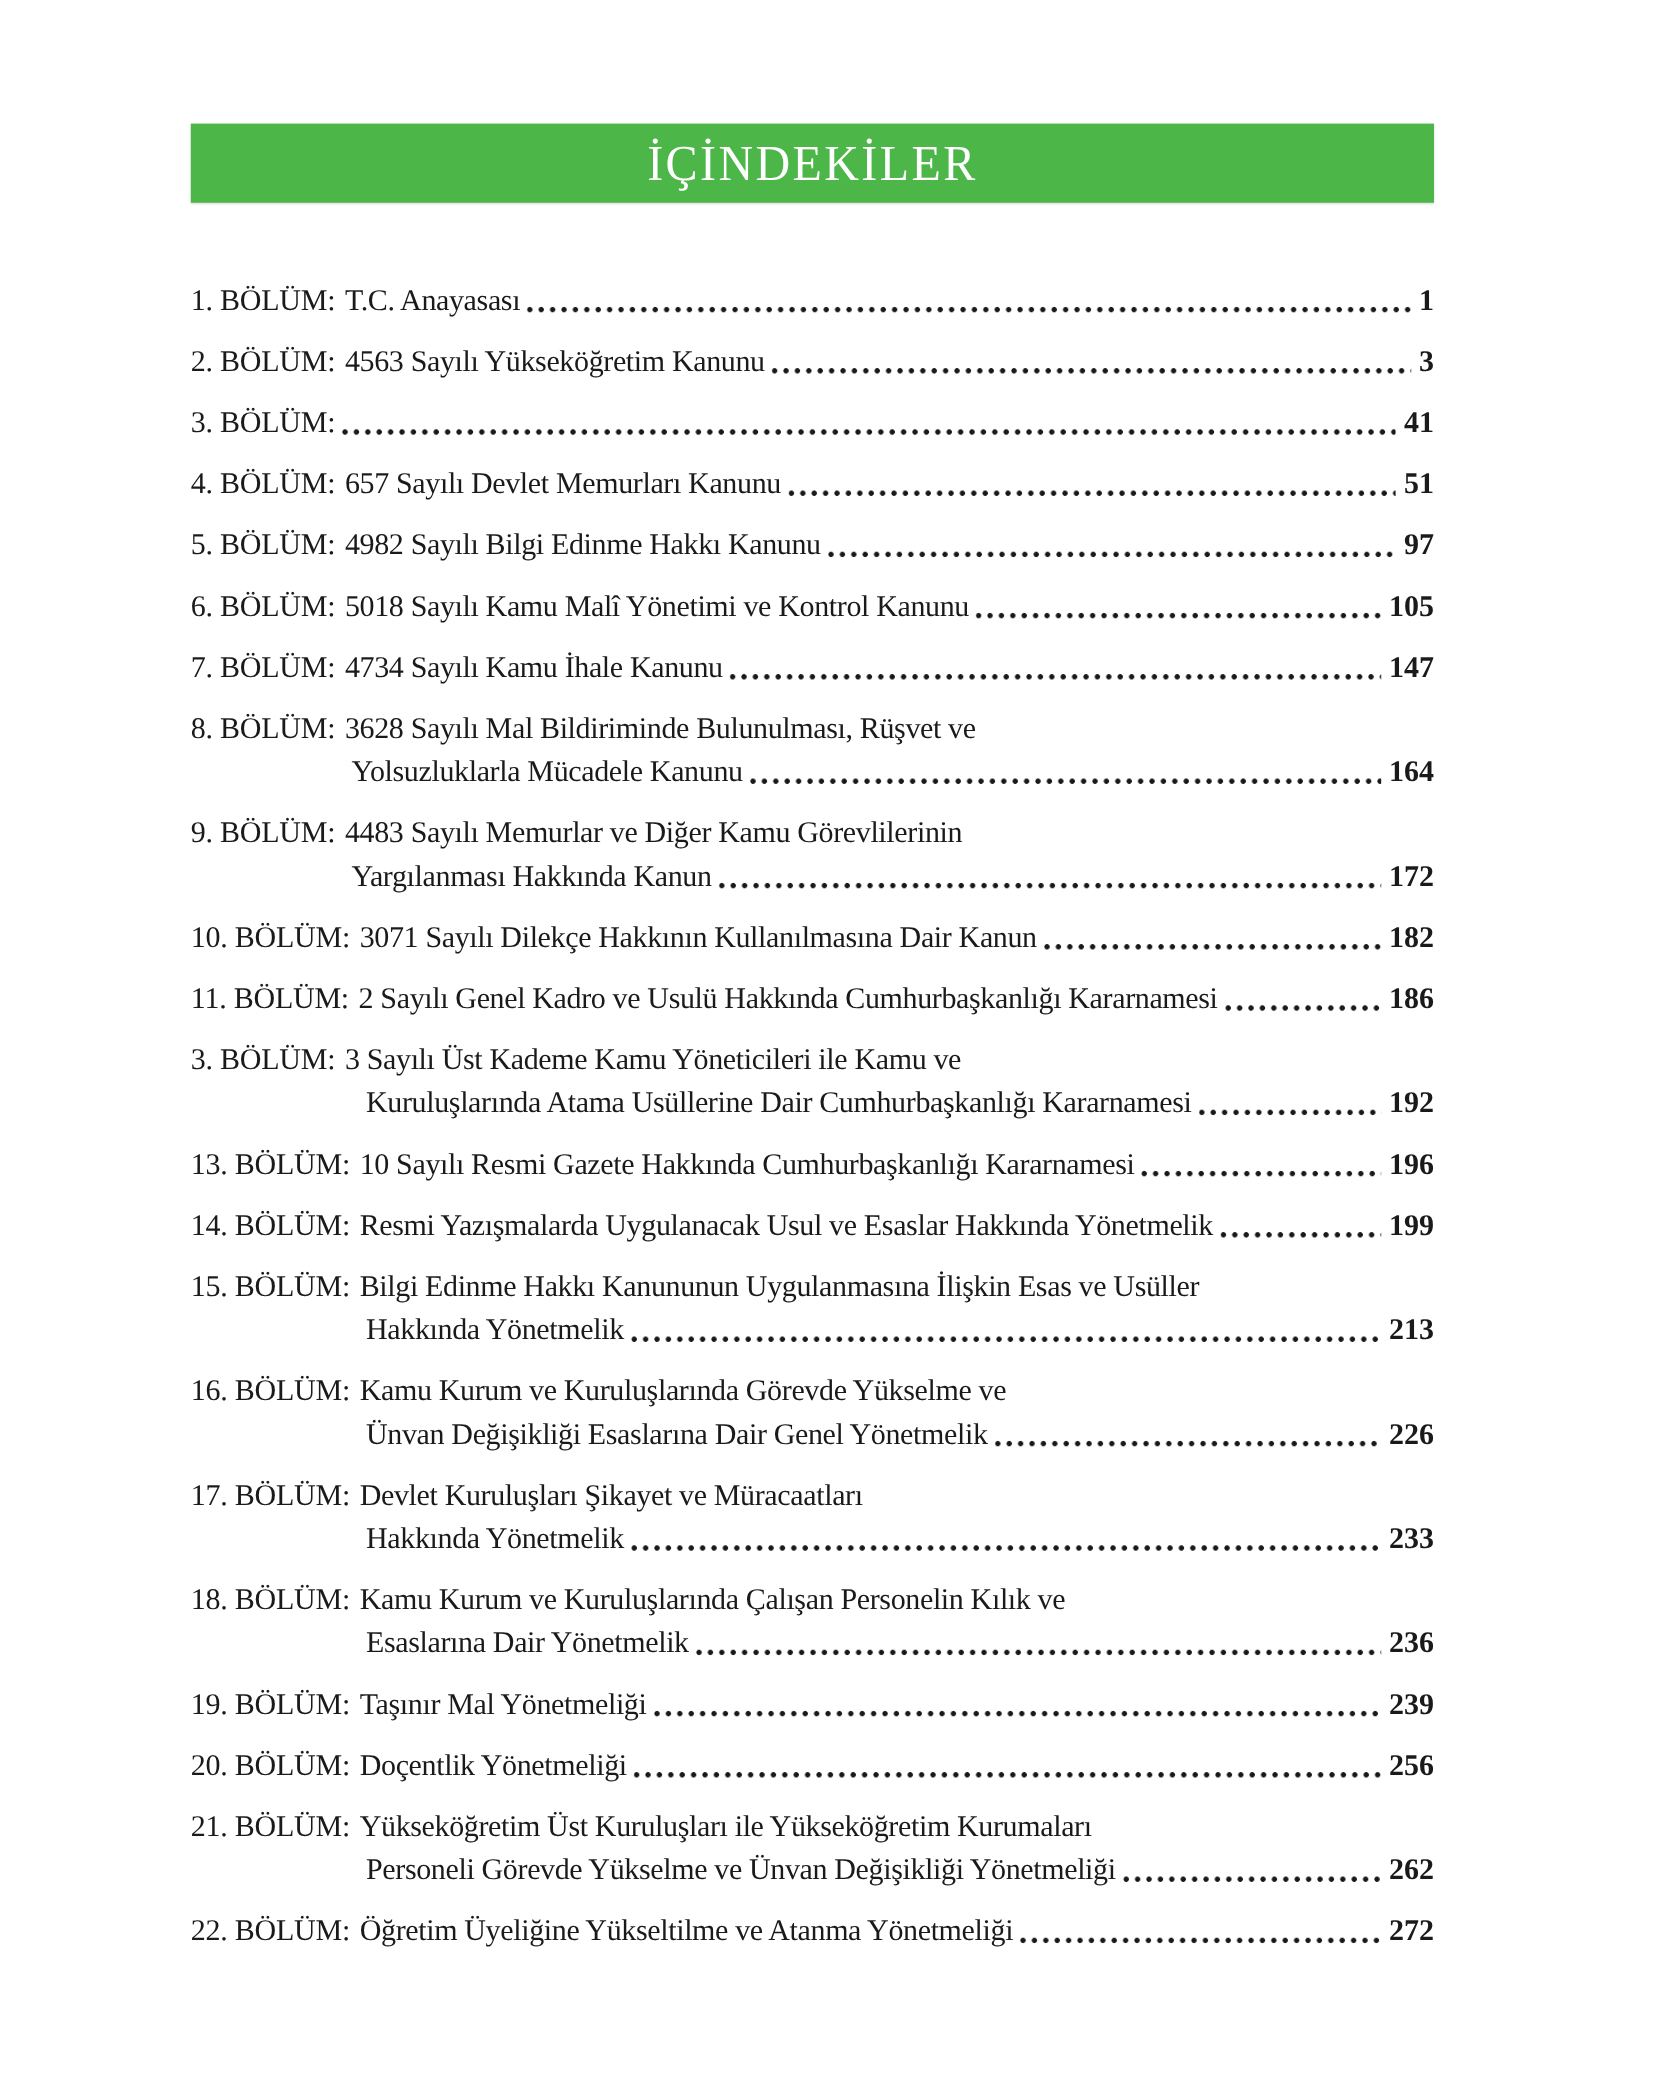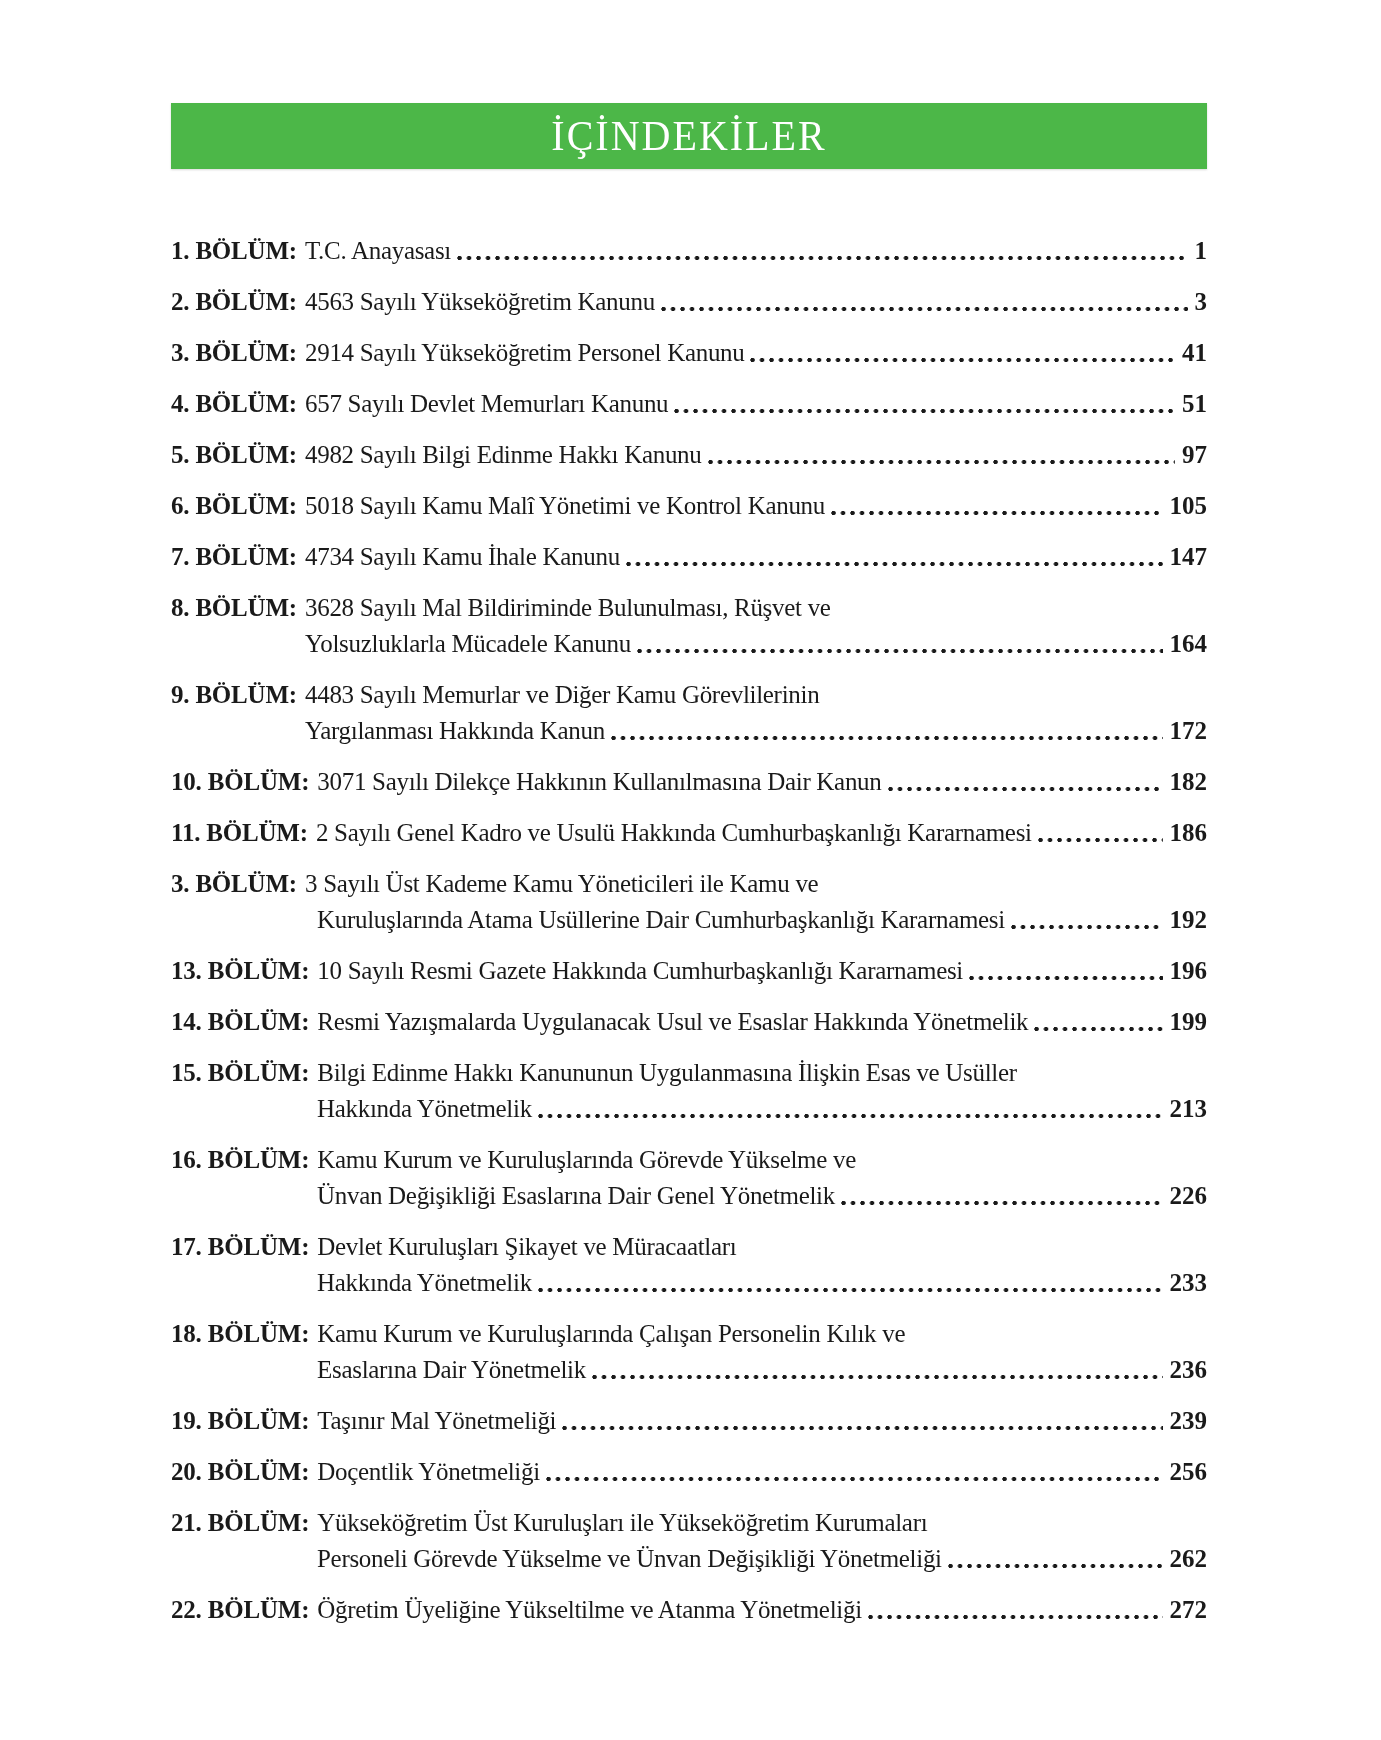--- a/index.html
+++ b/index.html
@@ -10,21 +10,21 @@
   }
   .page {
     position: relative;
     width: 1381px;
     height: 1740px;
     background: #ffffff;
     overflow: hidden;
   }
   .content {
     position: absolute;
-    left: 171px;
+    left: 159px;
     top: 0;
     width: 1036px;
   }
   .banner {
     margin-top: 103px;
     height: 66px;
     display: flex;
     align-items: center;
     justify-content: center;
     box-shadow: 0 1px 2px rgba(0,0,0,0.15);
@@ -44,21 +44,21 @@
     font-size: 25px;
     letter-spacing: -0.3px;
   }
   .line {
     display: flex;
     align-items: baseline;
     line-height: 36px;
     white-space: nowrap;
   }
   .label {
-    font-weight: bold;
+    font-weight: normal;
     letter-spacing: -0.2px;
     flex: 0 0 auto;
   }
   .title {
     flex: 0 0 auto;
     margin-left: 8px;
   }
   .cont .title { margin-left: 0; }
   .leader {
     flex: 1 1 auto;
@@ -103,21 +103,20 @@
       <span class="label">2. BÖLÜM:</span>
       <span class="title">4563 Sayılı Yükseköğretim Kanunu</span>
       <span class="leader"></span>
       <span class="pagenum">3</span>
     </div>
   </div>
 
   <div class="entry">
     <div class="line first">
       <span class="label">3. BÖLÜM:</span>
-      <span class="title">2914 Sayılı Yükseköğretim Personel Kanunu</span>
       <span class="leader"></span>
       <span class="pagenum">41</span>
     </div>
   </div>
 
   <div class="entry">
     <div class="line first">
       <span class="label">4. BÖLÜM:</span>
       <span class="title">657 Sayılı Devlet Memurları Kanunu</span>
       <span class="leader"></span>

